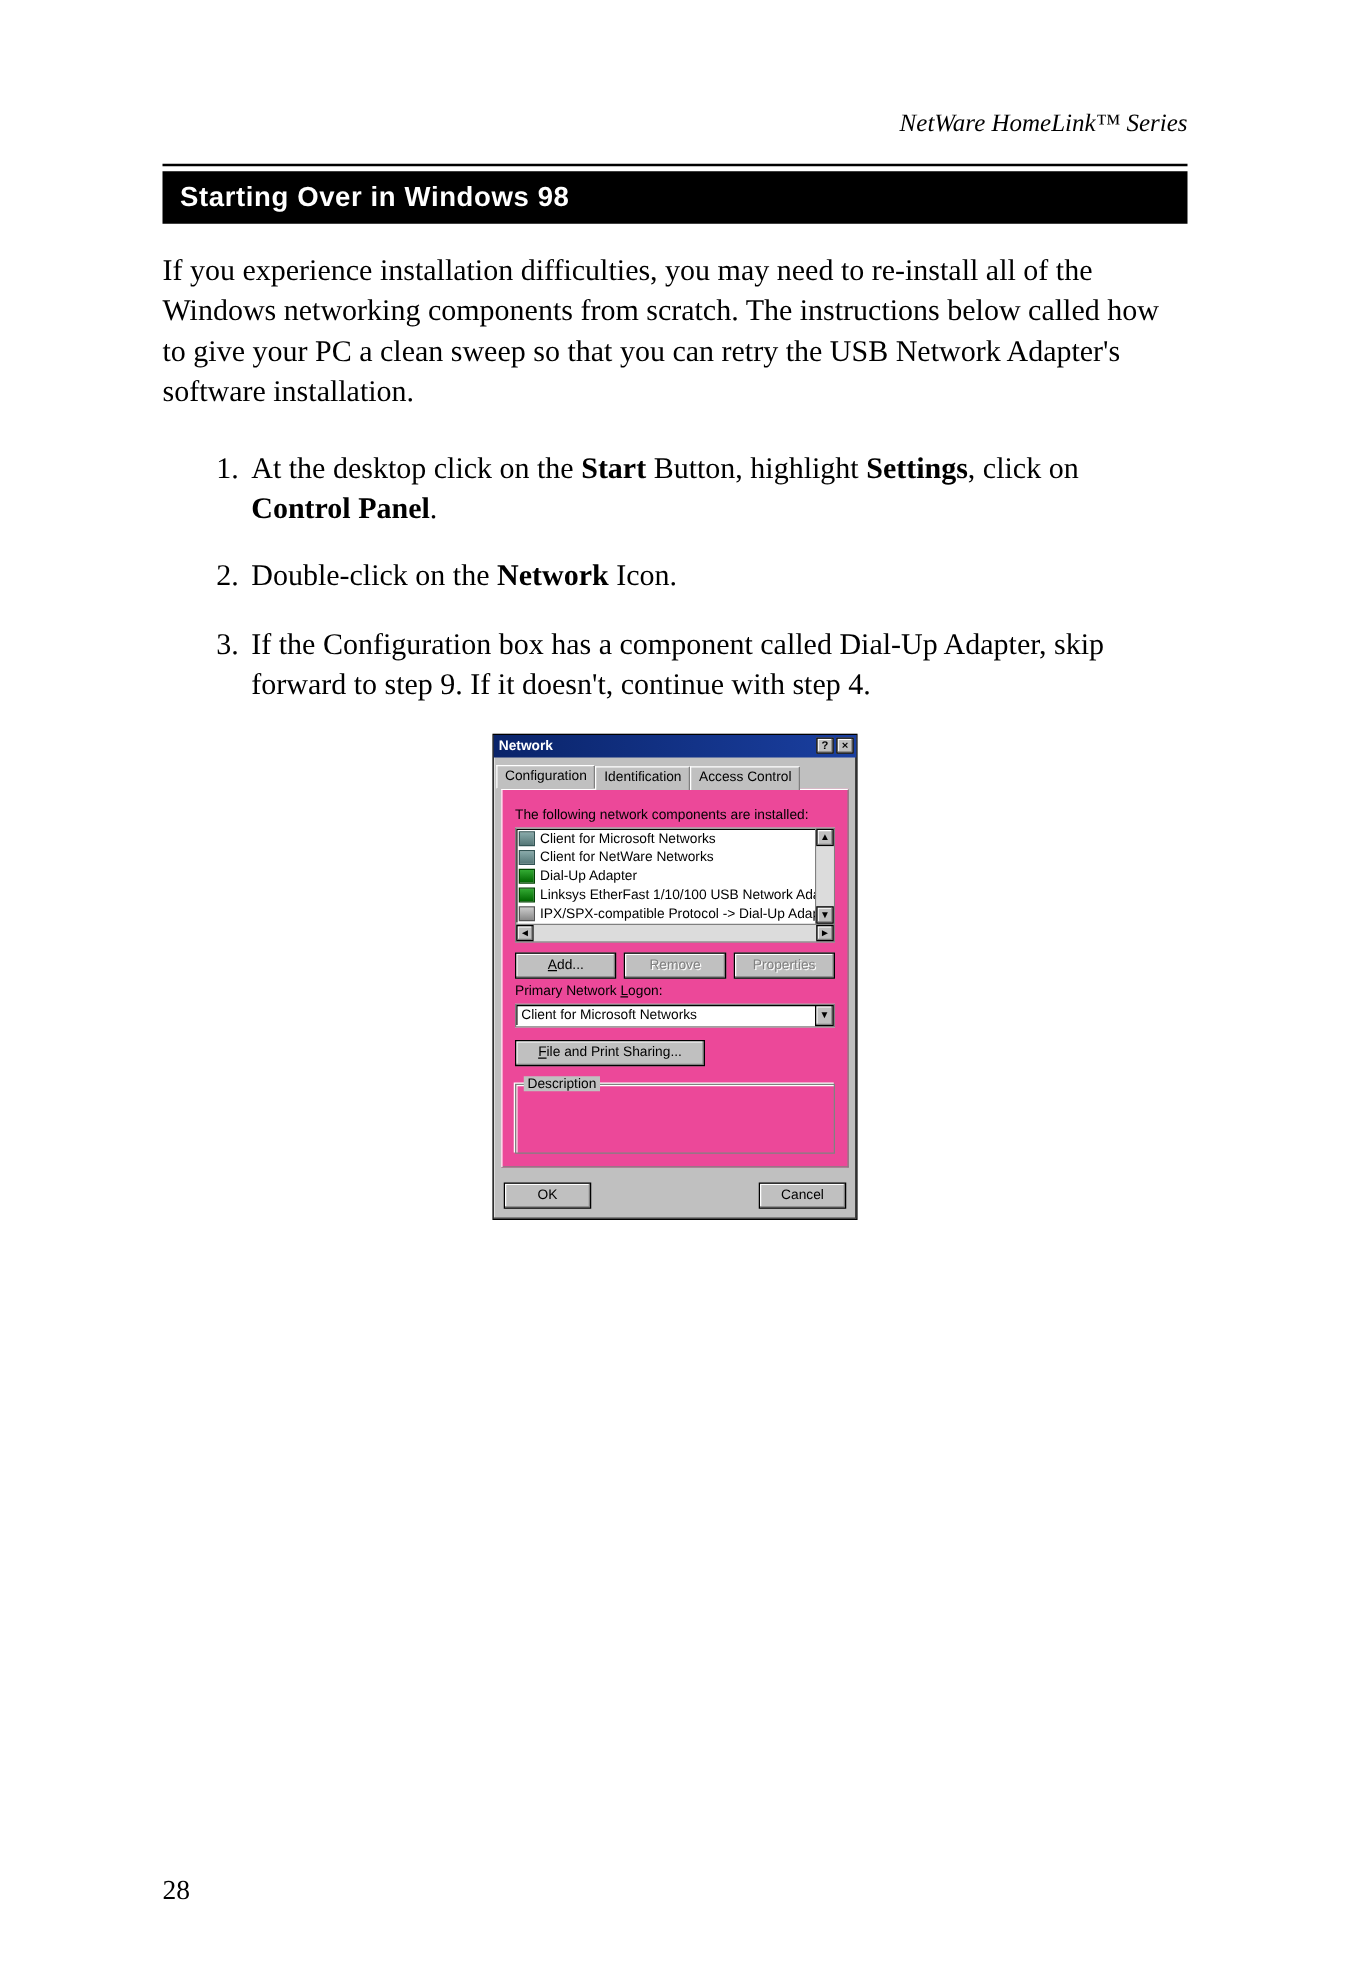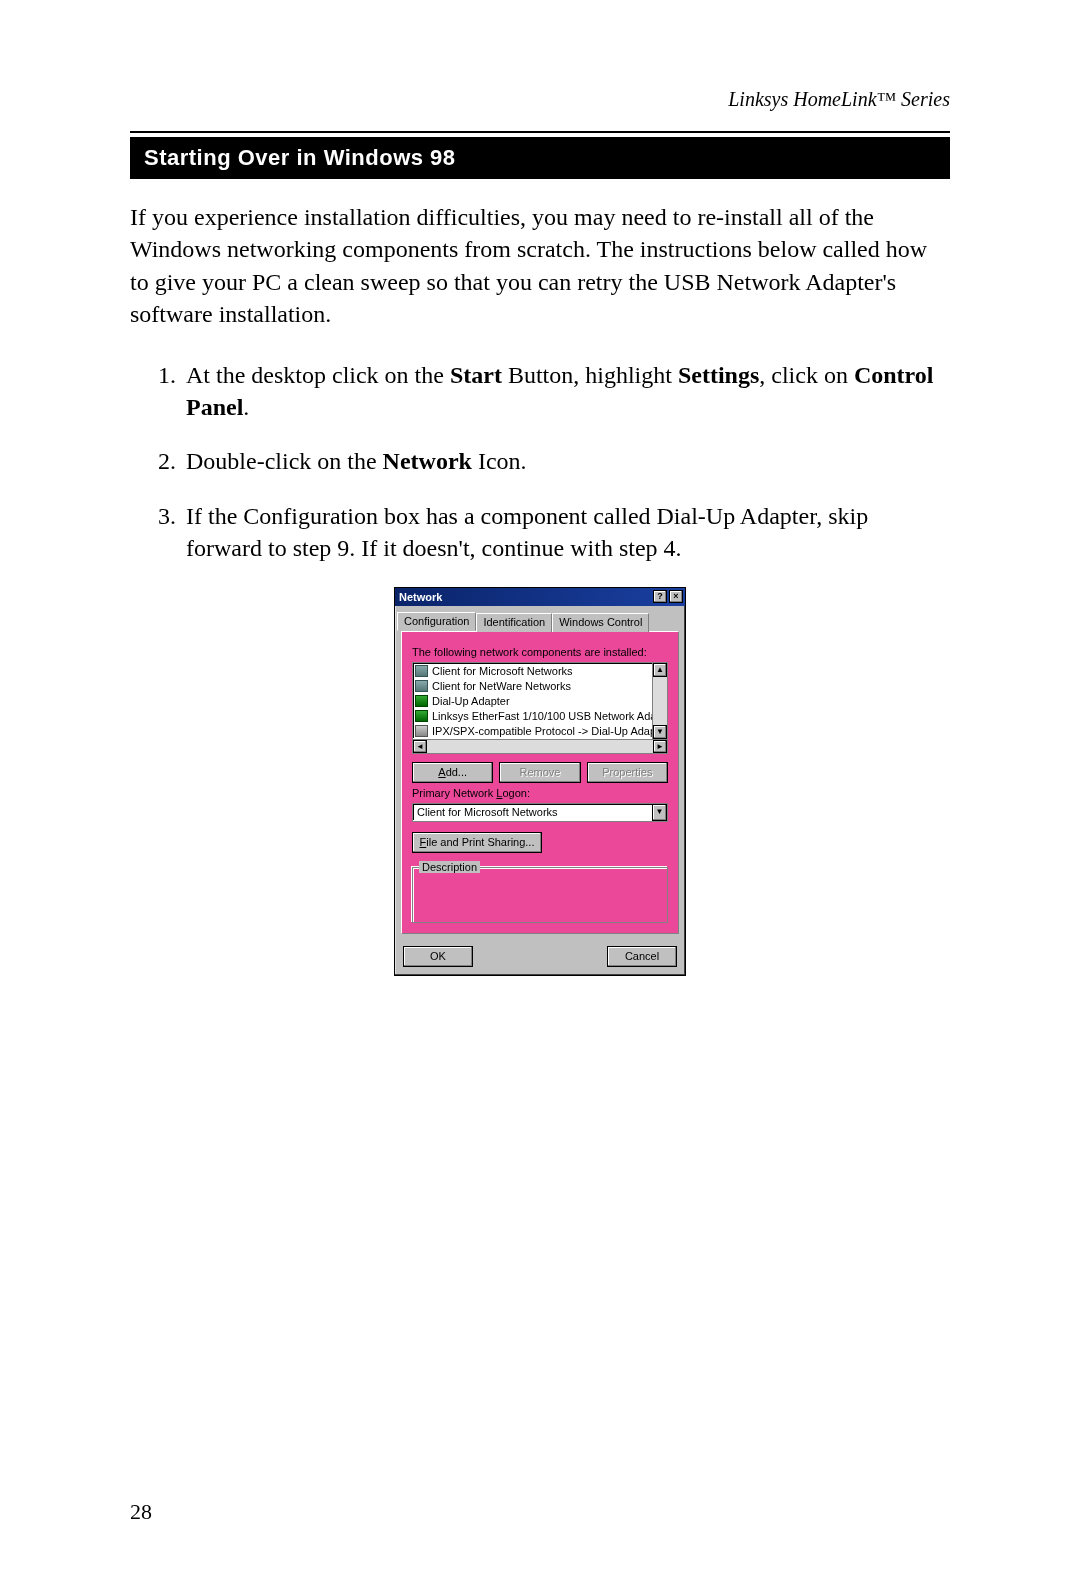--- a/index.html
+++ b/index.html
@@ -38,21 +38,21 @@
   }
   .body-text {
     font-size: 24px;
     line-height: 1.35;
     margin-bottom: 28px;
   }
   ol.steps {
     font-size: 24px;
     line-height: 1.35;
     padding-left: 52px;
-    margin: 0;
+    margin: 15px;
   }
   ol.steps li {
     margin-bottom: 22px;
     padding-left: 4px;
   }
   .b { font-weight: bold; }
   .page-number {
     position: absolute;
     bottom: 65px;
     left: 130px;
@@ -241,21 +241,21 @@
     gap: 6px;
     padding: 6px 8px 8px 8px;
   }
   .dlg-footer .btn98 { flex: 0 0 70px; }
 </style>
 </head>
 <body>
 
 <div class="page">
 
-  <div class="header-text">Linksys HomeLink™ Series</div>
+  <div class="header-text">NetWare HomeLink™ Series</div>
   <div class="header-line"></div>
 
   <div class="section-bar">Starting Over in Windows 98</div>
 
   <div class="body-text">If you experience installation difficulties, you may need to re-install all of the Windows networking components from scratch. The instructions below called how to give your PC a clean sweep so that you can retry the USB Network Adapter's software installation.</div>
 
   <ol class="steps">
     <li>
       <span>At the desktop click on the </span><span class="b">Start</span><span> Button, highlight </span><span class="b">Settings</span><span>, click on </span><span class="b">Control Panel</span><span>.</span>
     </li>
@@ -268,21 +268,21 @@
   <div class="win98">
     <div class="titlebar">
       <span class="title-text">Network</span>
       <div class="winbtn">?</div>
       <div class="winbtn">×</div>
     </div>
 
     <div class="tabstrip">
       <div class="tab active">Configuration</div>
       <div class="tab">Identification</div>
-      <div class="tab">Windows Control</div>
+      <div class="tab">Access Control</div>
     </div>
 
     <div class="tab-body">
       <div class="lbl">The following network components are installed:</div>
 
       <div class="listbox">
         <div class="listbox-inner">
           <div class="list-item">
               <span class="ico ico-client"></span>
               <span>Client for Microsoft Networks</span>
@@ -322,21 +322,21 @@
         <div class="btn98 disabled">Properties</div>
       </div>
 
       <div class="lbl" style="margin-top:4px;">Primary Network <span class="u">L</span>ogon:</div>
       <div class="dropdown">
         <span class="ddtext">Client for Microsoft Networks</span>
         <div class="ddbtn">▼</div>
       </div>
 
       <div style="margin-top:10px;">
-        <div class="btn98" style="width:130px;"><span class="u">F</span>ile and Print Sharing...</div>
+        <div class="btn98" style="width:152px;"><span class="u">F</span>ile and Print Sharing...</div>
       </div>
 
       <div class="groupbox">
         <div class="legend">Description</div>
       </div>
     </div>
 
     <div class="dlg-footer">
       <div class="btn98">OK</div>
       <div class="btn98">Cancel</div>

